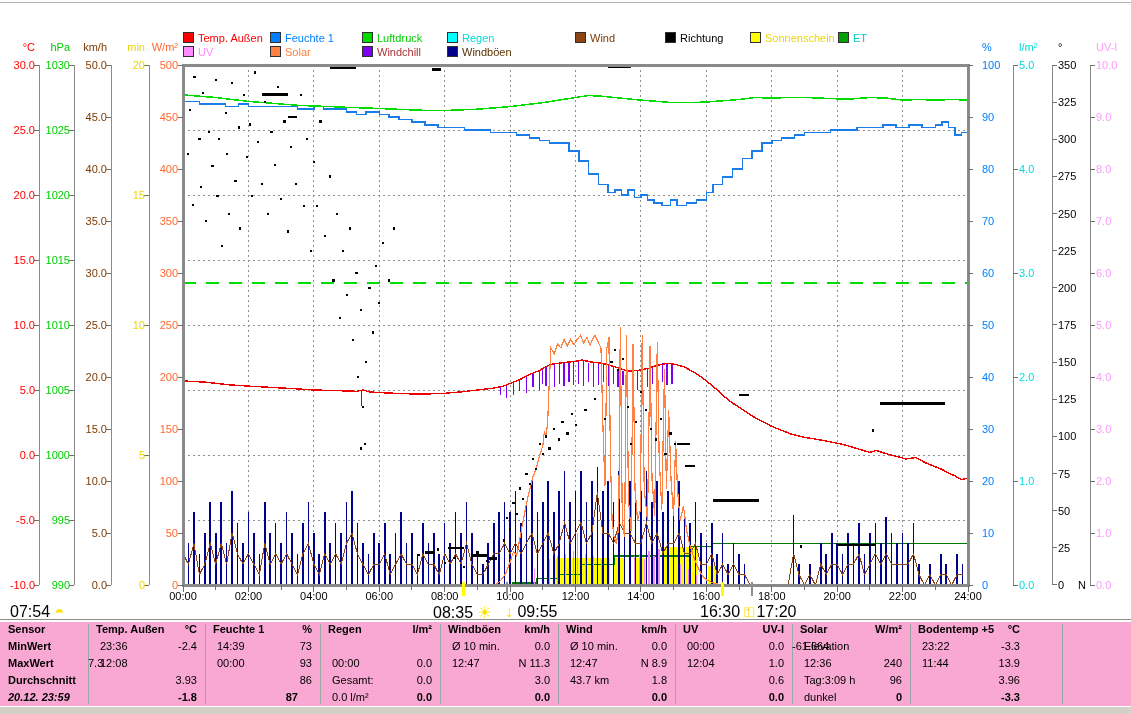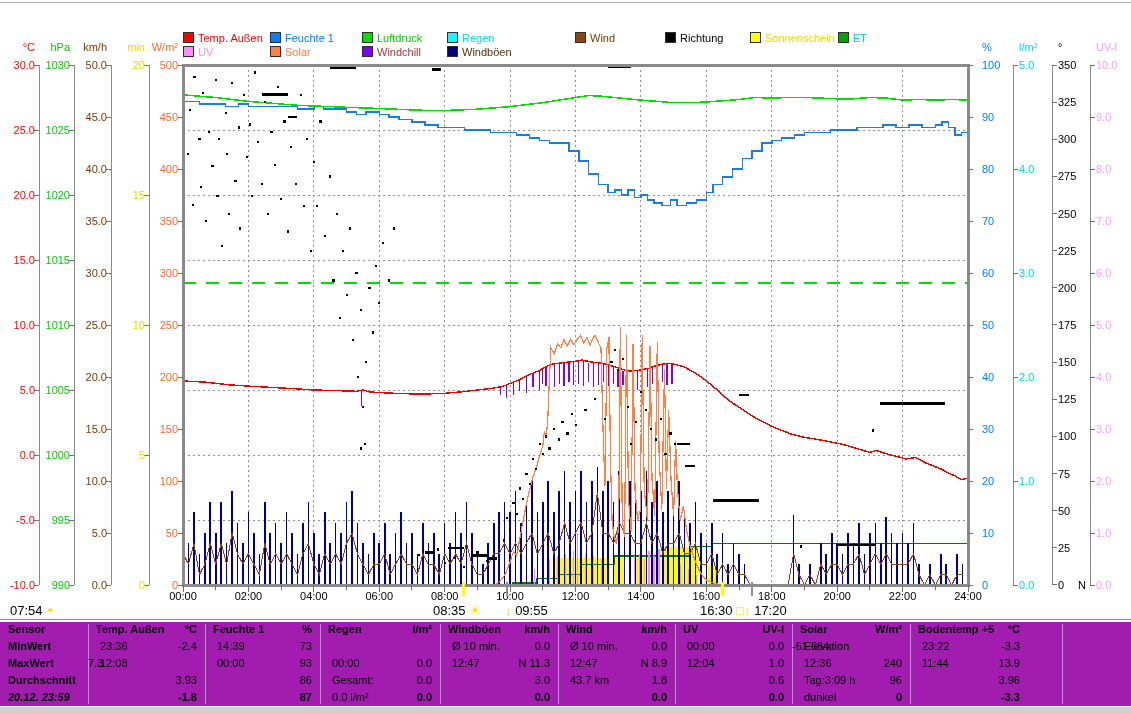--- a/index.html
+++ b/index.html
@@ -2,22 +2,22 @@
 <html><head>
 <meta charset="utf-8">
 <style>
   *{box-sizing:border-box;margin:0;padding:0}
   body{font-family:"Liberation Sans",sans-serif;background:#fff}
   .screen{position:relative;width:1131px;height:714px;background:#ffffff;overflow:hidden}
   .topline{position:absolute;top:2px;left:0;width:100%;height:1px;background:#b4b4b4}
   .title{position:absolute;top:8px;left:0;width:100%;text-align:center;font-size:13px;color:#000}
   .leg-item{position:absolute;height:13px;font-size:11px;white-space:nowrap}
   .leg-box{display:inline-block;width:11px;height:11px;border:1px solid #303030;vertical-align:-1px;margin-right:4px}
-  .evt{position:absolute;top:603px;font-size:13px;color:#000;white-space:nowrap}
-  .tbl{position:absolute;left:0;top:622px;width:1131px;height:84px;background:#a21caf;font-size:11px;color:#000}
+  .evt{position:absolute;top:603px;font-size:16px;color:#000;white-space:nowrap}
+  .tbl{position:absolute;left:0;top:622px;width:1131px;height:84px;background:#f9a8d4;font-size:11px;color:#000}
   .tbl .cell{position:absolute;height:17px;line-height:17px;white-space:nowrap}
   .tbl .sep{position:absolute;top:2px;height:80px;width:1px;background:#9aa8a8}
   .tline1{position:absolute;left:0;top:619px;width:100%;height:1px;background:#8c8c8c}
   .tline2{position:absolute;left:0;top:620px;width:100%;height:1px;background:#ffffff}
   .statusbar{position:absolute;left:0;top:706px;width:100%;height:8px;background:#d4d0c8;border-top:1px solid #ffffff}
   .b{font-weight:bold}
   svg text{font-family:"Liberation Sans",sans-serif}
 </style>
 </head>
 <body>
@@ -706,21 +706,21 @@
       <div class="cell" style="left: 88px; top: 50px; width: 109px; text-align: right;">3.93</div>
       <div class="cell b" style="left: 88px; top: 67px; width: 109px; text-align: right;">-1.8</div>
       <div class="sep" style="left: 205px;"></div>
       <div class="cell b" style="left: 213px; top: -1px;">Feuchte 1</div>
       <div class="cell b" style="left: 205px; top: -1px; width: 107px; text-align: right;">%</div>
       <div class="cell" style="left: 217px; top: 16px;">14:39</div>
       <div class="cell" style="left: 205px; top: 16px; width: 107px; text-align: right;">73</div>
       <div class="cell" style="left: 217px; top: 33px;">00:00</div>
       <div class="cell" style="left: 205px; top: 33px; width: 107px; text-align: right;">93</div>
       <div class="cell" style="left: 205px; top: 50px; width: 107px; text-align: right;">86</div>
-      <div class="cell b" style="left: 205px; top: 67px; width: 107px; text-align: right;">87</div>
+      <div class="cell b" style="left: 191px; top: 67px; width: 107px; text-align: right;">87</div>
       <div class="sep" style="left: 320px;"></div>
       <div class="cell b" style="left: 328px; top: -1px;">Regen</div>
       <div class="cell b" style="left: 320px; top: -1px; width: 112px; text-align: right;">l/m²</div>
       <div class="cell" style="left: 332px; top: 33px;">00:00</div>
       <div class="cell" style="left: 320px; top: 33px; width: 112px; text-align: right;">0.0</div>
       <div class="cell" style="left: 332px; top: 50px;">Gesamt:</div>
       <div class="cell" style="left: 320px; top: 50px; width: 112px; text-align: right;">0.0</div>
       <div class="cell" style="left: 332px; top: 67px;">0.0 l/m²</div>
       <div class="cell b" style="left: 320px; top: 67px; width: 112px; text-align: right;">0.0</div>
       <div class="sep" style="left: 440px;"></div>

